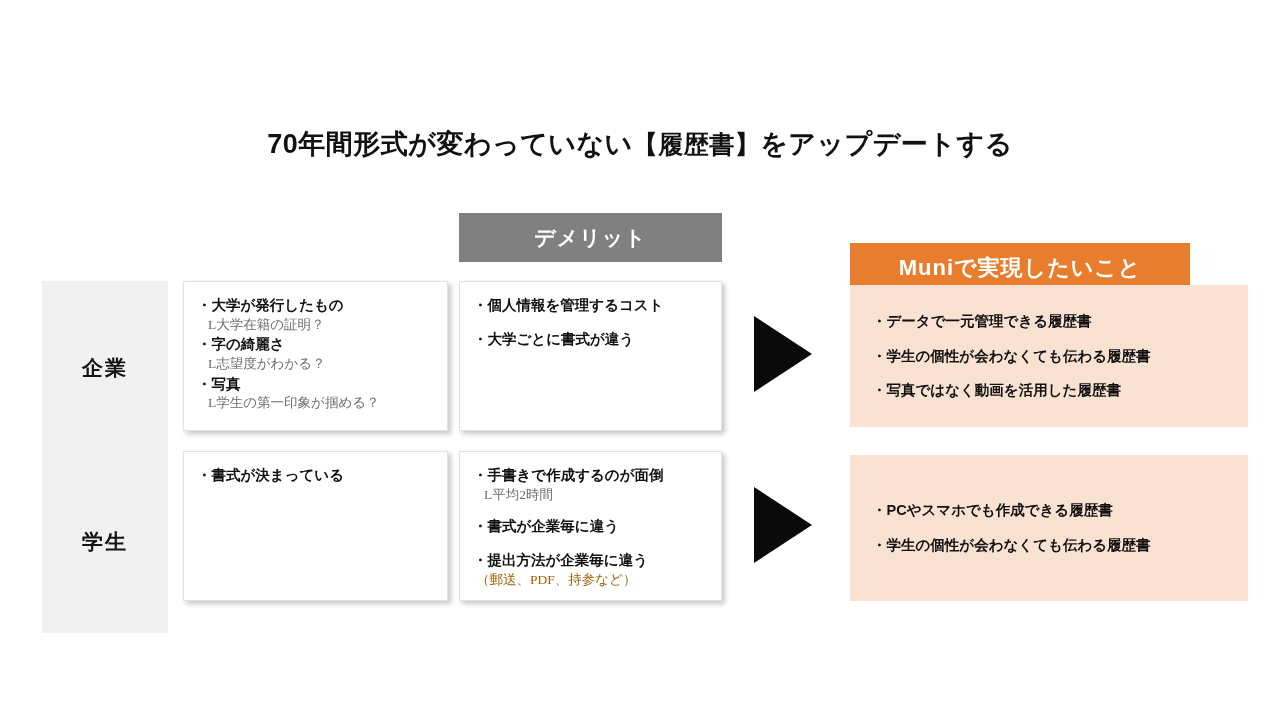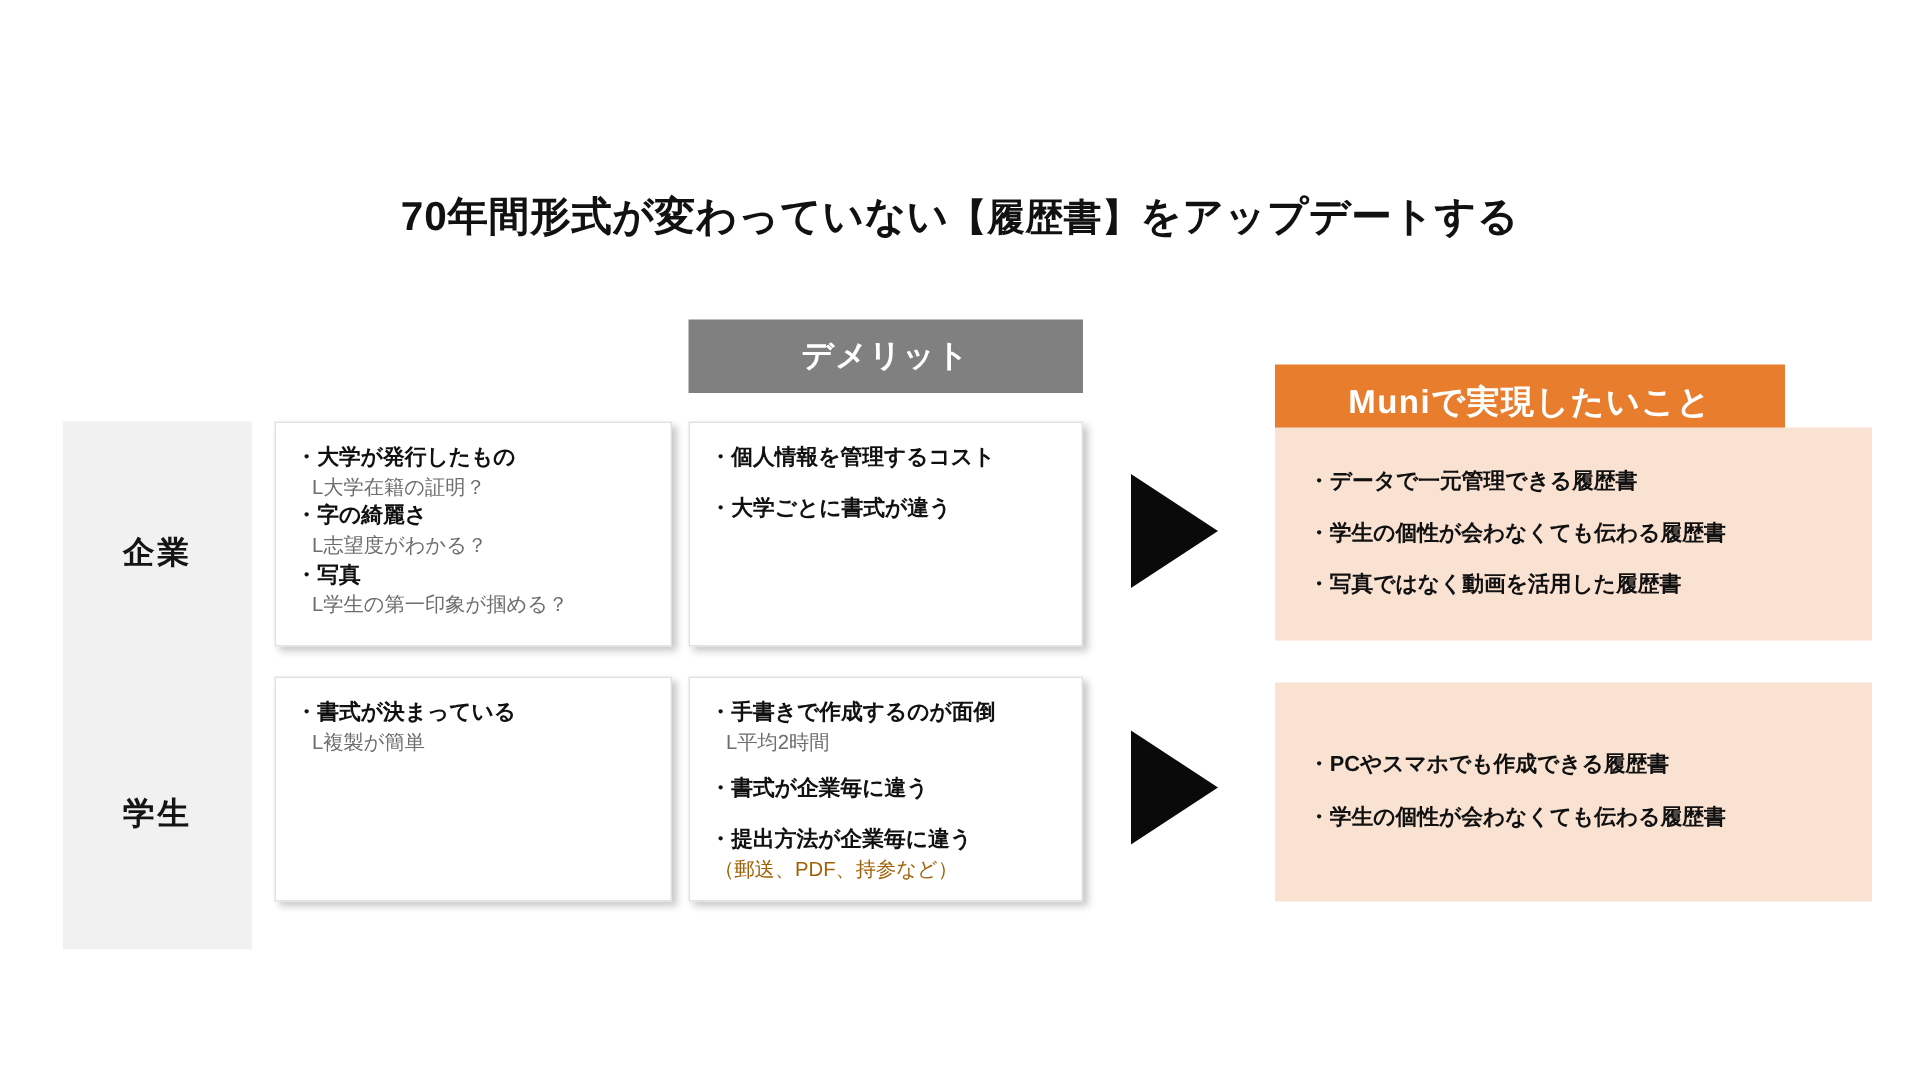--- a/index.html
+++ b/index.html
@@ -89,20 +89,21 @@
   #card-demerit-student { left: 459px; top: 451px; width: 263px; height: 150px; }
 
   
   .bullet-list {
     list-style: none;
     margin: 0;
     padding: 0;
   }
   .bullet-item {
     margin: 0 0 2px 0;
+    font-family: Liberation Serif, serif;
   }
   .bullet-item.spaced { margin-bottom: 14px; }
   .bullet-main {
     font-size: 14.5px;
     font-weight: bold;
     color: #111111;
     line-height: 1.35;
     white-space: nowrap;
   }
   .bullet-sub {
@@ -194,21 +195,20 @@
       <li class="bullet-item">
         <div class="bullet-main">・大学ごとに書式が違う</div>
       </li>
     </ul>
   </div>
 
   <div class="card" id="card-merit-student">
     <ul class="bullet-list">
       <li class="bullet-item">
         <div class="bullet-main">・書式が決まっている</div>
-        <div class="bullet-sub">L複製が簡単</div>
       </li>
     </ul>
   </div>
 
   <div class="card" id="card-demerit-student">
     <ul class="bullet-list">
       <li class="bullet-item spaced">
         <div class="bullet-main">・手書きで作成するのが面倒</div>
         <div class="bullet-sub">L平均2時間</div>
       </li>

